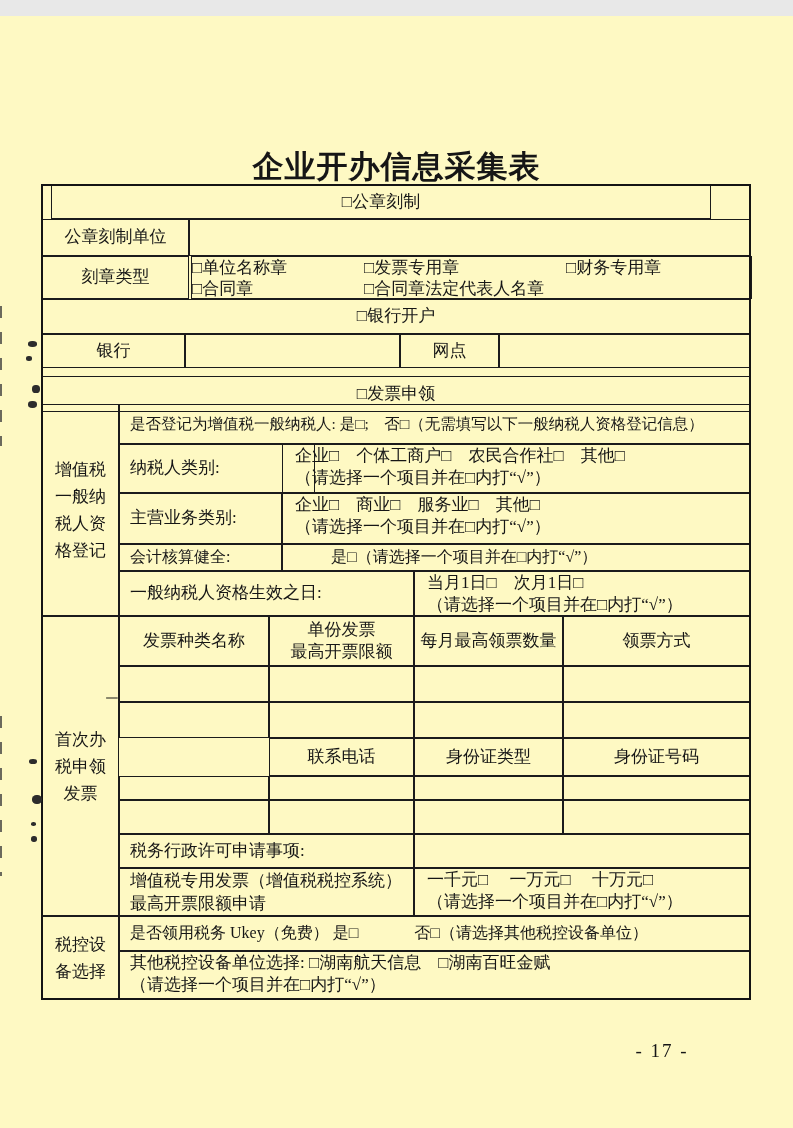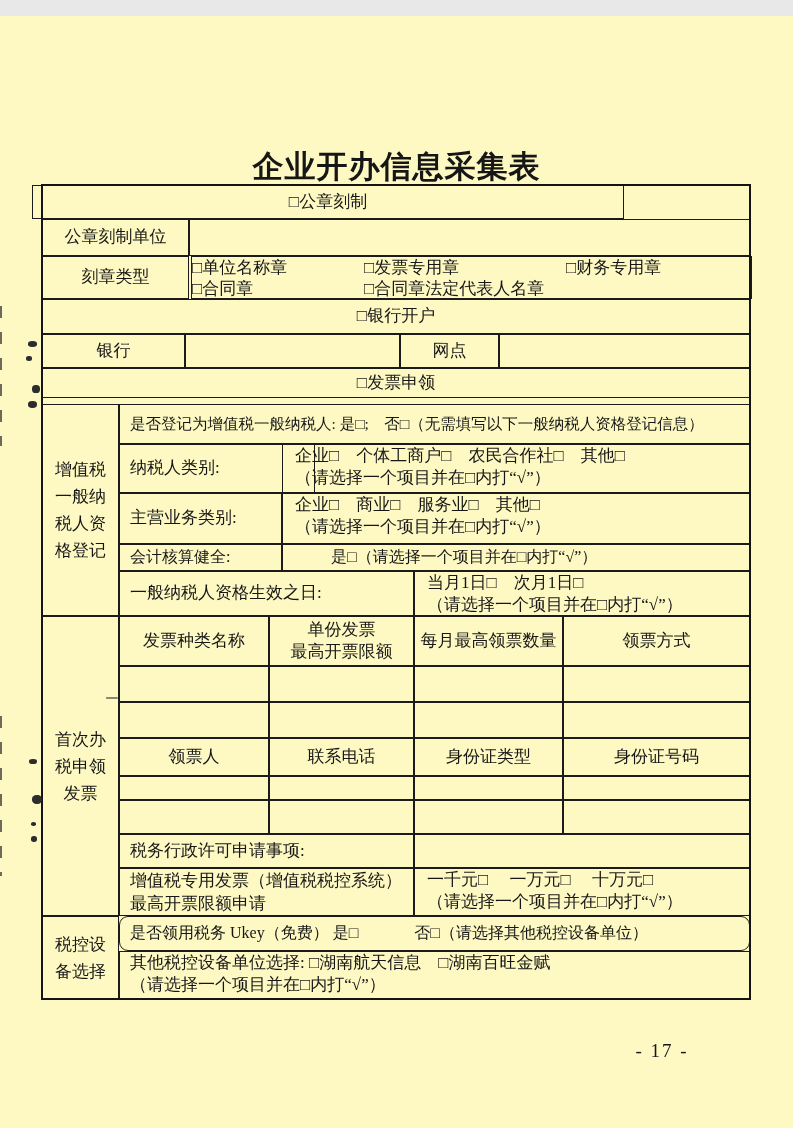--- a/index.html
+++ b/index.html
@@ -38,21 +38,21 @@
   .sidemark{position:absolute;left:96px;top:676px;width:32px;height:14px;
     font-size:13px;text-align:center;line-height:14px;}
 </style>
 </head>
 <body>
 
 <div class="page">
 
   <div class="title">企业开办信息采集表</div>
 
-  <div class="cell c" style="left:32px;top:169px;width:592px;height:34px;">□公章刻制</div>
+  <div class="cell c" style="left:51px;top:169px;width:660px;height:34px;">□公章刻制</div>
 
   <div class="cell c" style="left:42px;top:203px;width:147px;height:37px;">公章刻制单位</div>
   <div class="cell" style="left:189px;top:203px;width:561px;height:37px;"></div>
 
   <div class="cell c" style="left:42px;top:240px;width:147px;height:43px;">刻章类型</div>
   <div class="cell" style="left:191px;top:240px;width:561px;height:43px;flex-direction:column;align-items:stretch;justify-content:center;">
     <div class="optrow">
       <span style="width:172px;">□单位名称章</span>
       <span style="width:202px;">□发票专用章</span>
       <span>□财务专用章</span>
@@ -63,21 +63,21 @@
     </div>
   </div>
 
   <div class="cell c" style="left:42px;top:283px;width:708px;height:35px;">□银行开户</div>
 
   <div class="cell c" style="left:42px;top:318px;width:143px;height:34px;">银行</div>
   <div class="cell" style="left:185px;top:318px;width:215px;height:34px;"></div>
   <div class="cell c" style="left:400px;top:318px;width:99px;height:34px;">网点</div>
   <div class="cell" style="left:499px;top:318px;width:251px;height:34px;"></div>
 
-  <div class="cell c" style="left:42px;top:352px;width:708px;height:30px;">□发票申领</div>
+  <div class="cell c" style="left:42px;top:360px;width:708px;height:36px;">□发票申领</div>
 
   <div class="cell c vlabel" style="left:42px;top:388px;width:77px;height:212px;">增值税
 一般纳
 税人资
 格登记</div>
 
   <div class="cell l small pre" style="left:119px;top:388px;width:631px;height:40px;">是否登记为增值税一般纳税人: 是□;    否□（无需填写以下一般纳税人资格登记信息）</div>
 
   <div class="cell l" style="left:119px;top:428px;width:196px;height:49px;">纳税人类别:</div>
   <div class="cell col" style="left:282px;top:428px;width:468px;height:49px;">
@@ -114,21 +114,20 @@
   <div class="cell" style="left:119px;top:650px;width:150px;height:36px;"></div>
   <div class="cell" style="left:269px;top:650px;width:145px;height:36px;"></div>
   <div class="cell" style="left:414px;top:650px;width:149px;height:36px;"></div>
   <div class="cell" style="left:563px;top:650px;width:187px;height:36px;"></div>
 
   <div class="cell" style="left:119px;top:686px;width:150px;height:36px;"></div>
   <div class="cell" style="left:269px;top:686px;width:145px;height:36px;"></div>
   <div class="cell" style="left:414px;top:686px;width:149px;height:36px;"></div>
   <div class="cell" style="left:563px;top:686px;width:187px;height:36px;"></div>
 
-  <div class="cell c" style="left:119px;top:722px;width:150px;height:38px;">领票人</div>
   <div class="cell c" style="left:269px;top:722px;width:145px;height:38px;">联系电话</div>
   <div class="cell c" style="left:414px;top:722px;width:149px;height:38px;">身份证类型</div>
   <div class="cell c" style="left:563px;top:722px;width:187px;height:38px;">身份证号码</div>
 
   <div class="cell" style="left:119px;top:760px;width:150px;height:24px;"></div>
   <div class="cell" style="left:269px;top:760px;width:145px;height:24px;"></div>
   <div class="cell" style="left:414px;top:760px;width:149px;height:24px;"></div>
   <div class="cell" style="left:563px;top:760px;width:187px;height:24px;"></div>
 
   <div class="cell" style="left:119px;top:784px;width:150px;height:34px;"></div>
@@ -141,21 +140,21 @@
 
   <div class="cell l" style="left:119px;top:852px;width:295px;height:48px;line-height:23px;">增值税专用发票（增值税税控系统）最高开票限额申请</div>
   <div class="cell col" style="left:414px;top:852px;width:336px;height:48px;">
     <div>一千元□　 一万元□　 十万元□</div>
     <div>（请选择一个项目并在□内打“√”）</div>
   </div>
 
   <div class="cell c vlabel" style="left:42px;top:900px;width:77px;height:83px;">税控设
 备选择</div>
 
-  <div class="cell l pre" style="left:119px;top:900px;width:631px;height:35px;font-size:16px;border-radius:9px;">是否领用税务 Ukey（免费） 是□              否□（请选择其他税控设备单位）</div>
+  <div class="cell l pre" style="left:119px;top:900px;width:631px;height:35px;font-size:16px;">是否领用税务 Ukey（免费） 是□              否□（请选择其他税控设备单位）</div>
 
   <div class="cell col" style="left:119px;top:935px;width:631px;height:48px;padding-left:10px;">
     <div>其他税控设备单位选择: □湖南航天信息　□湖南百旺金赋</div>
     <div>（请选择一个项目并在□内打“√”）</div>
   </div>
 
   <div class="outline"></div>
 
   <div class="pagenum">- 17 -</div>
 

